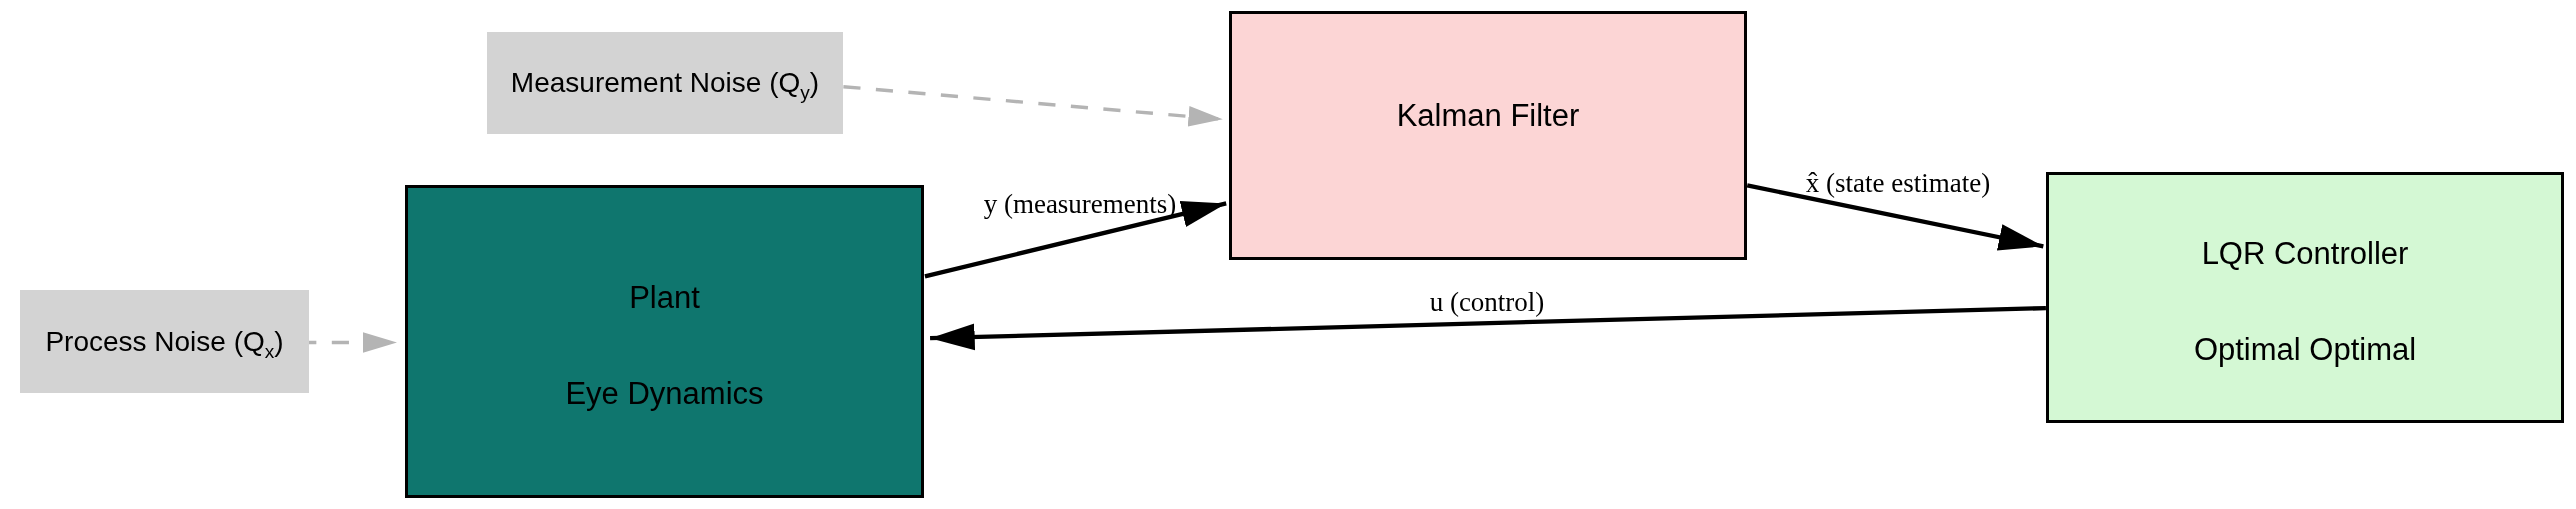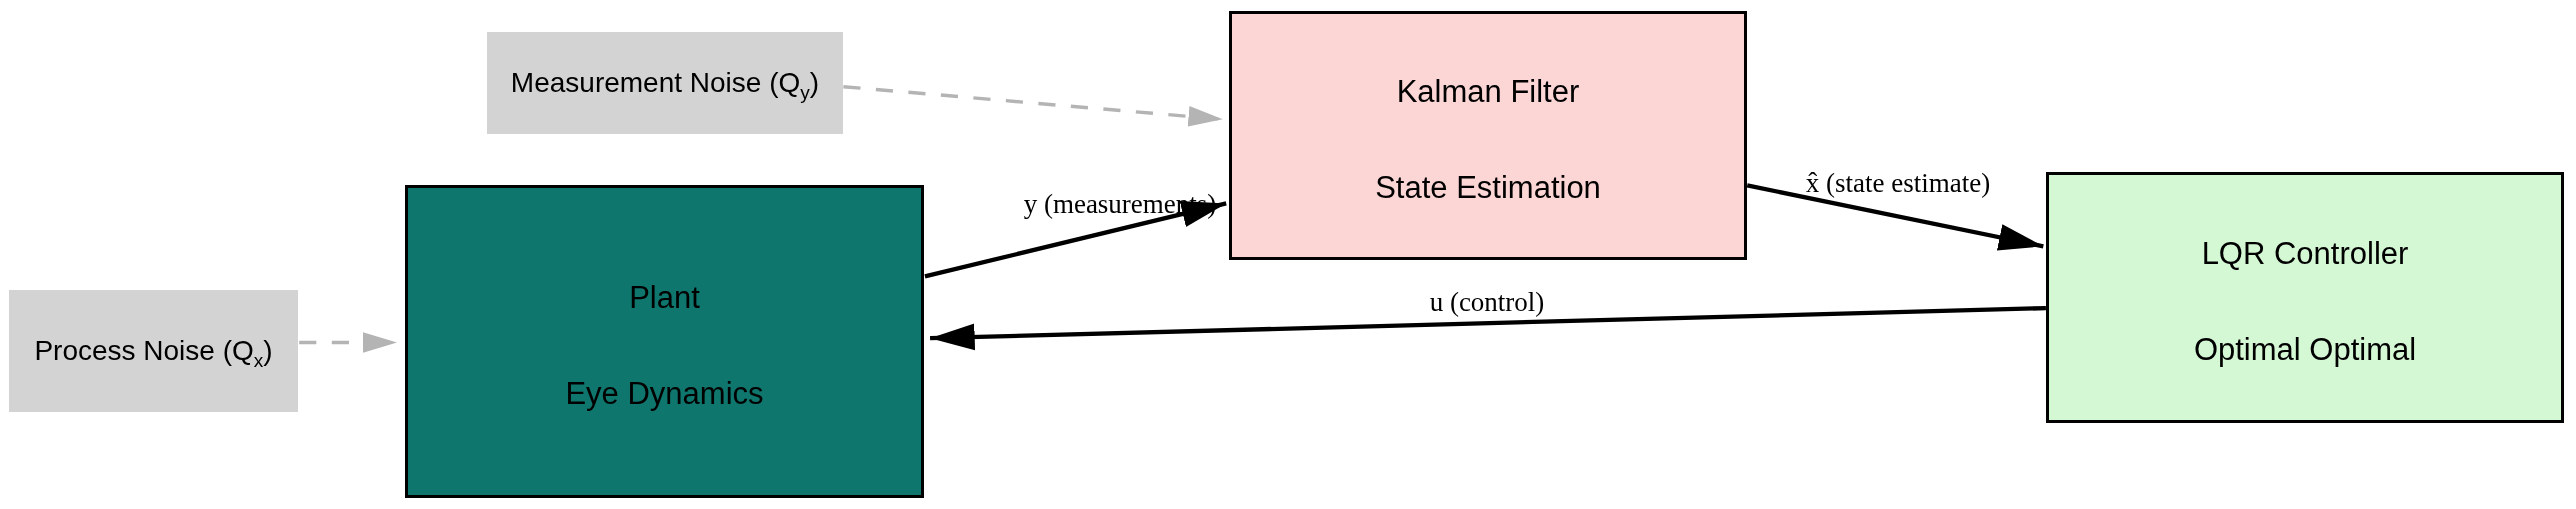--- a/index.html
+++ b/index.html
@@ -37,31 +37,31 @@
     justify-content: center;
     align-items: center;
     text-align: center;
     color: #000000;
     font-size: 28px;
   }
   .noise sub { font-size: 0.68em; line-height: 0; }
   .plant   { left: 405px;  top: 185px; width: 519px; height: 313px; }
   .kalman  { left: 1229px; top: 11px;  width: 518px; height: 249px; }
   .lqr     { left: 2046px; top: 172px; width: 518px; height: 251px; }
-  .process-noise     { left: 9px;  top: 290px; width: 289px; height: 122px; }
+  .process-noise     { left: 20px;  top: 290px; width: 289px; height: 103px; }
   .measurement-noise { left: 487px; top: 32px;  width: 356px; height: 102px; }
   .edge-label {
     position: absolute;
     transform: translate(-50%, -50%);
     font-family: "Liberation Serif", serif;
     font-size: 27px;
     color: #000000;
     white-space: nowrap;
   }
-  .lbl-y  { left: 1120px; top: 204px; }
+  .lbl-y  { left: 1080px; top: 204px; }
   .lbl-x  { left: 1898px; top: 183px; }
   .lbl-u  { left: 1487px; top: 302px; }
 </style>
 </head>
 <body>
 
 <div class="canvas">
 
   <svg class="edges" width="2576" height="509" viewBox="0 0 3000 593" xmlns="http://www.w3.org/2000/svg">
     <defs>
@@ -86,21 +86,20 @@
 
   <div class="node plant" style="background-color: #0f766e;">
     <div class="node-line">Plant</div>
     <div class="node-line"></div>
     <div class="node-line">Eye Dynamics</div>
   </div>
 
   <div class="node kalman" style="background-color: rgb(252, 213, 213);">
     <div class="node-line">Kalman Filter</div>
     <div class="node-line"></div>
-    <div class="node-line">State Estimation</div>
   </div>
 
   <div class="node lqr" style="background-color: rgb(212, 248, 212);">
     <div class="node-line">LQR Controller</div>
     <div class="node-line"></div>
     <div class="node-line">Optimal Optimal</div>
   </div>
 
   <div class="noise process-noise" style="background-color: rgb(211, 211, 211);">
     <span><span>Process Noise (Q</span><sub>x</sub><span>)</span></span>

